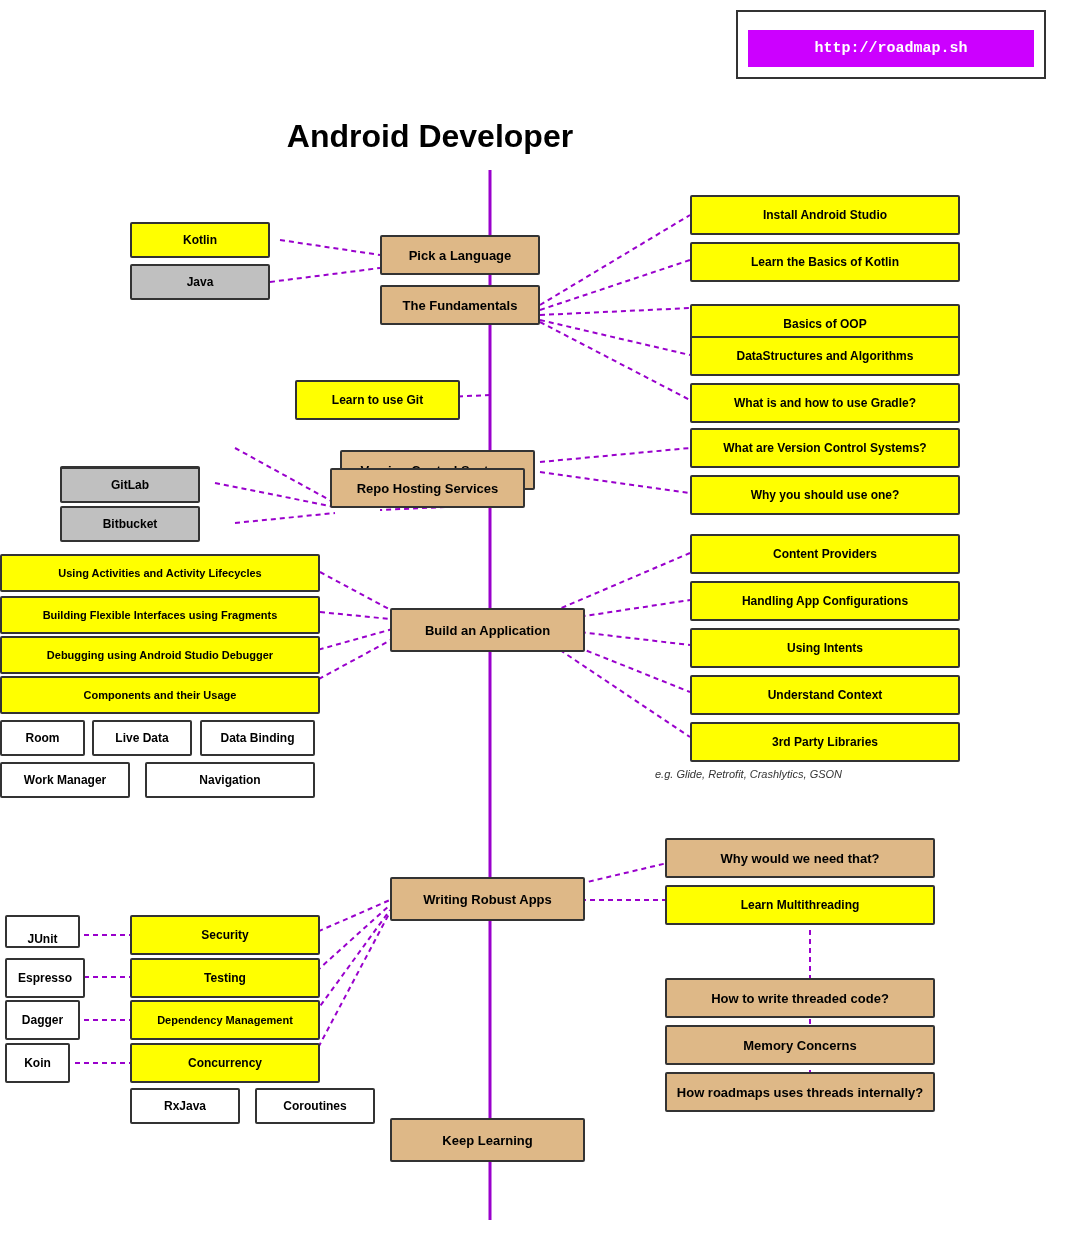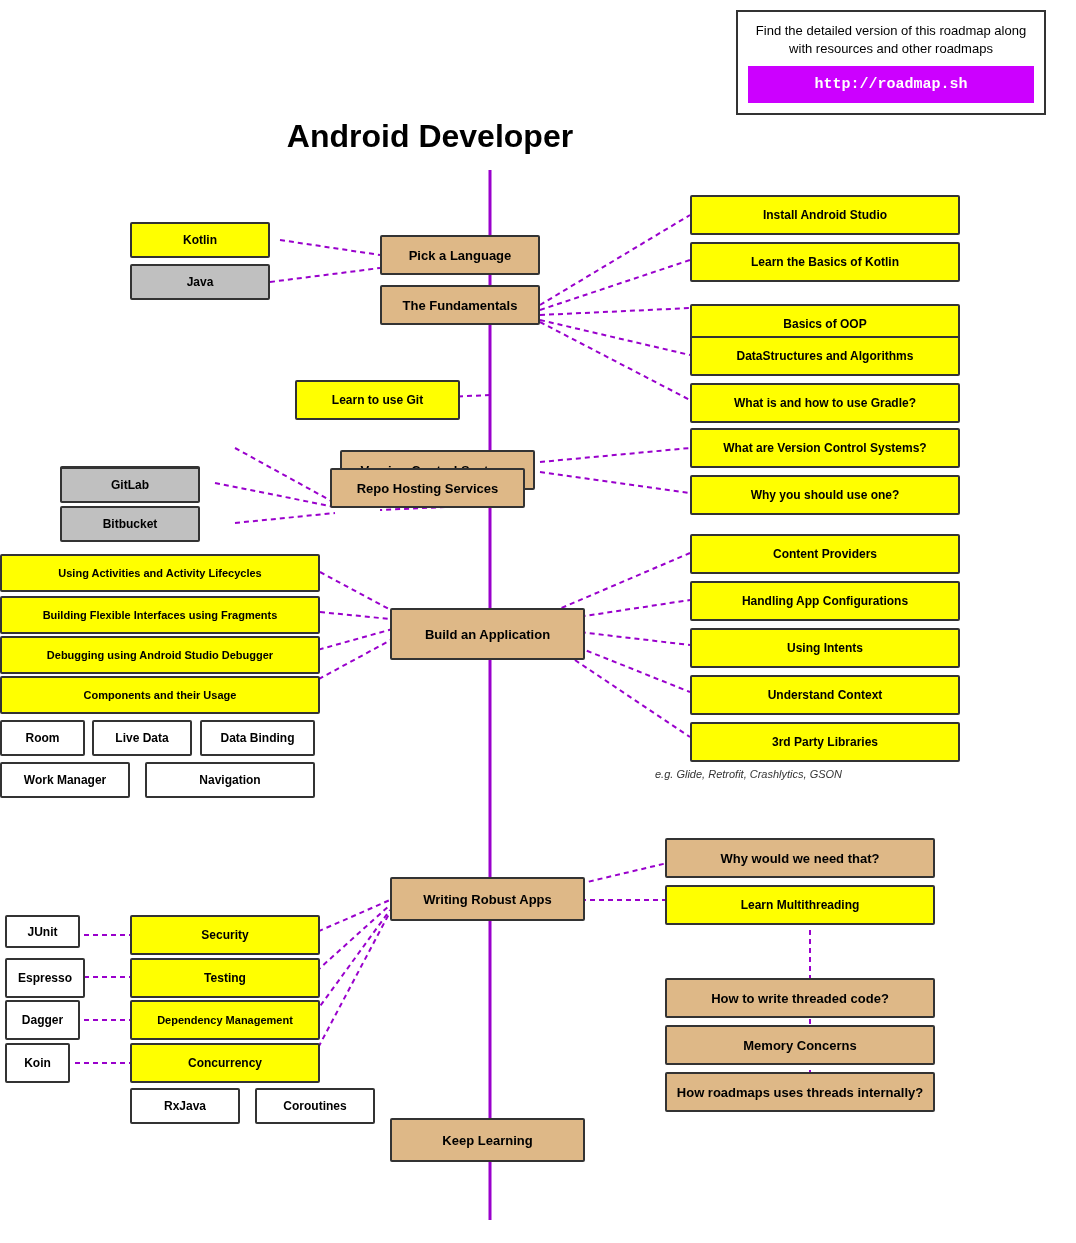--- a/index.html
+++ b/index.html
@@ -161,21 +161,20 @@
   <line x1="545" y1="900" x2="680" y2="900" stroke="#9900cc" stroke-width="2" stroke-dasharray="5,4"></line>
 
   <line x1="810" y1="930" x2="810" y2="1000" stroke="#9900cc" stroke-width="2" stroke-dasharray="5,4"></line>
   <line x1="810" y1="1010" x2="810" y2="1060" stroke="#9900cc" stroke-width="2" stroke-dasharray="5,4"></line>
   <line x1="810" y1="1070" x2="810" y2="1110" stroke="#9900cc" stroke-width="2" stroke-dasharray="5,4"></line>
 
   <line x1="490" y1="1140" x2="450" y2="1140" stroke="#9900cc" stroke-width="2" stroke-dasharray="5,4"></line>
 </svg>
 
 <div class="info-box">
-  <span>Find the detailed version of this roadmap along with resources and other roadmaps</span>
   <a class="info-box-link">http://roadmap.sh</a>
 </div>
 
 <div class="page-title" style="position:absolute;top:118px;left:180px;width:500px;text-align:center;font-size:32px;font-weight:900;">Android Developer</div>
 
 <div class="node node-tan" style="left:380px;top:235px;width:160px;height:40px;">
   <span>Pick a Language</span>
 </div>
 
 <div class="node node-tan" style="left:380px;top:285px;width:160px;height:40px;">
@@ -271,21 +270,21 @@
 </div>
 
 <div class="node node-white" style="left:0px;top:762px;width:130px;height:36px;">
   <span>Work Manager</span>
 </div>
 
 <div class="node node-white" style="left:145px;top:762px;width:170px;height:36px;">
   <span>Navigation</span>
 </div>
 
-<div class="node node-tan" style="left:390px;top:608px;width:195px;height:52px;font-size:13px;">
+<div class="node node-tan" style="left:390px;top:608px;width:195px;height:44px;font-size:13px;">
   <span>Build an Application</span>
 </div>
 
 <div class="node node-yellow" style="left:690px;top:534px;width:270px;height:40px;">
   <span>Content Providers</span>
 </div>
 
 <div class="node node-yellow" style="left:690px;top:581px;width:270px;height:40px;">
   <span>Handling App Configurations</span>
 </div>
@@ -321,21 +320,21 @@
 </div>
 
 <div class="node node-white" style="left:130px;top:1088px;width:110px;height:36px;">
   <span>RxJava</span>
 </div>
 
 <div class="node node-white" style="left:255px;top:1088px;width:120px;height:36px;">
   <span>Coroutines</span>
 </div>
 
-<div class="node node-white" style="left:5px;top:915px;width:75px;height:33px;">
+<div class="node node-white" style="left:5px;top:915px;width:75px;height:33px;align-items:flex-end;">
   <span>JUnit</span>
 </div>
 
 <div class="node node-white" style="left:5px;top:958px;width:80px;height:40px;">
   <span>Espresso</span>
 </div>
 
 <div class="node node-white" style="left:5px;top:1000px;width:75px;height:40px;">
   <span>Dagger</span>
 </div>

